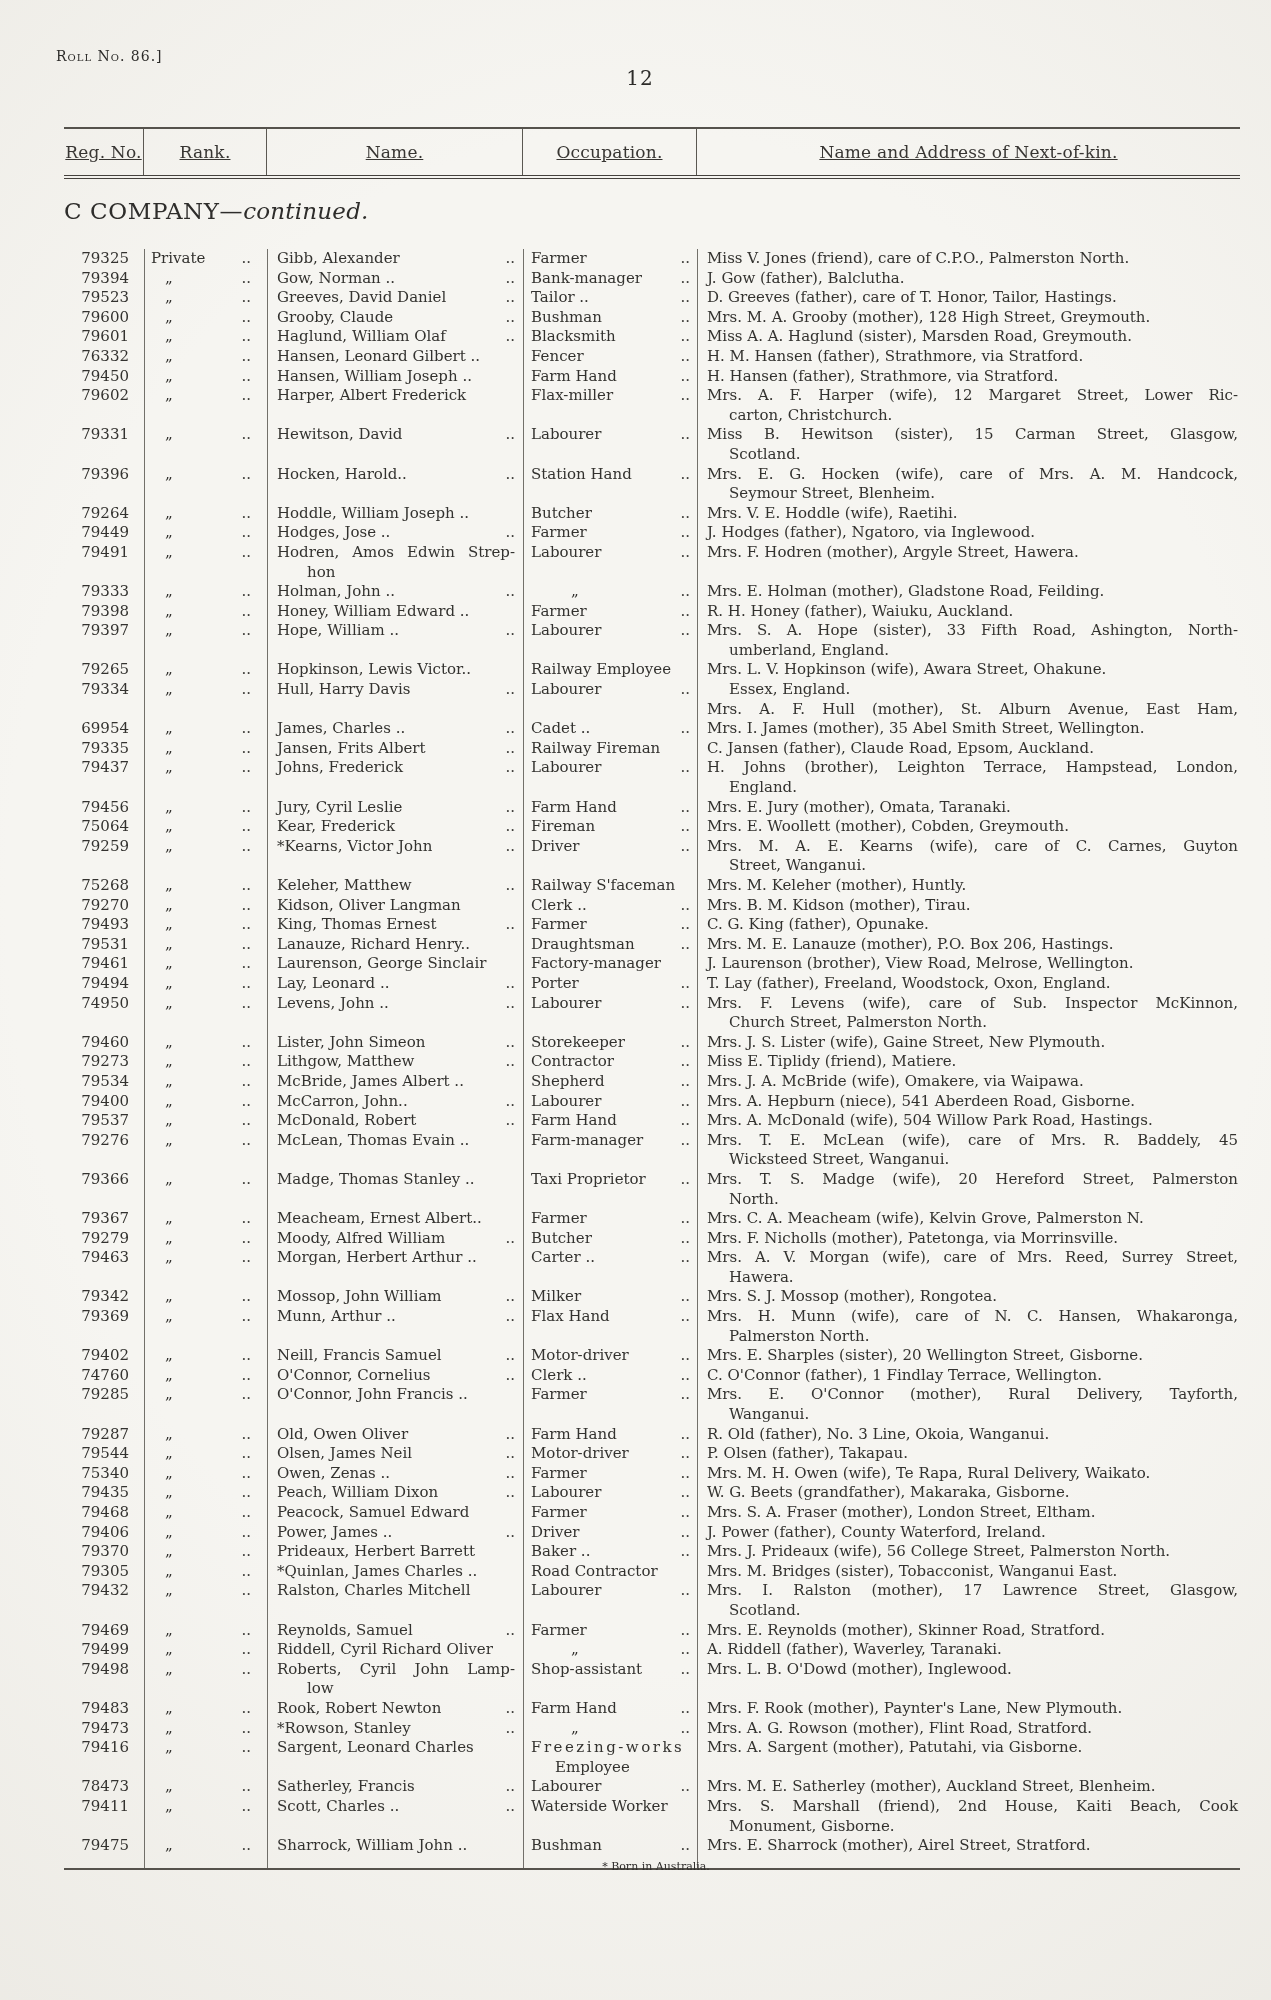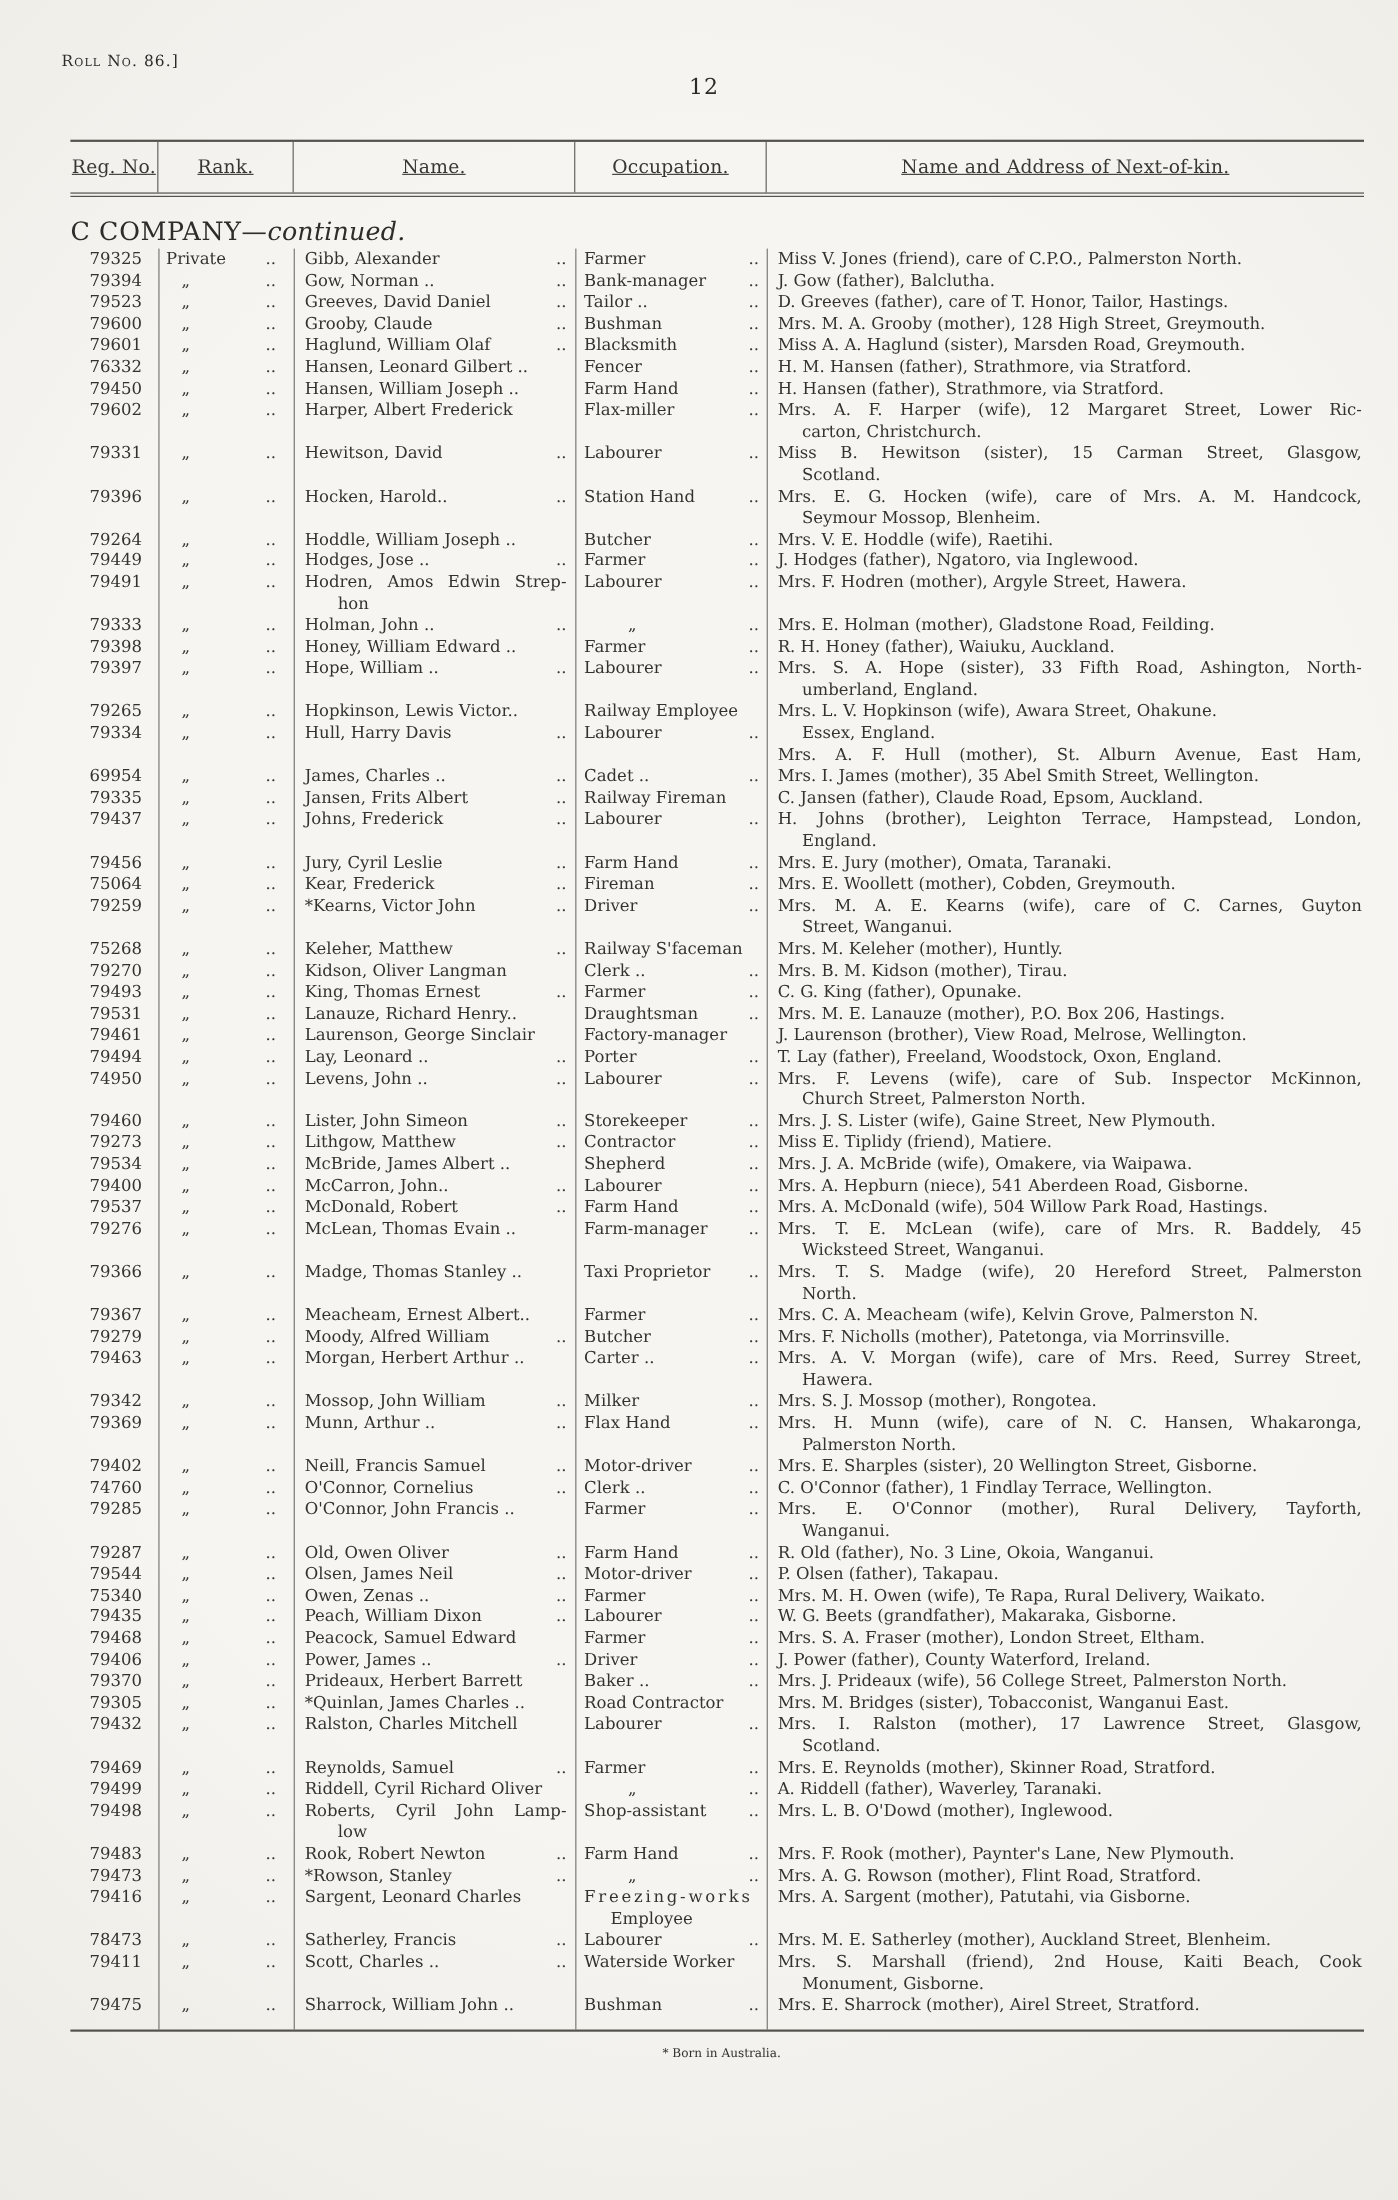--- a/index.html
+++ b/index.html
@@ -38,21 +38,21 @@
     text-decoration:underline;
   }
   .th:last-child{border-right:none;}
   .sect{
     text-align:left;font-size:23px;margin-top:19px;height:21px;
     letter-spacing:0.6px;color:#2e2d2b;
   }
   .sect i{letter-spacing:0.2px;}
   .rows{
     position:relative;
-    margin-top:7px;
+    margin-top:30px;
     padding-bottom:12px;
     border-bottom:2px solid #55524c;
   }
   .vl{
     position:absolute;top:0;bottom:0;width:1px;
     background:#5b5852;opacity:0.85;
   }
   .vl1{left:80px;}.vl2{left:203px;}.vl3{left:459px;}.vl4{left:633px;}
   .row{
     display:grid;
@@ -275,21 +275,21 @@
           <div class="cell name flex">
             <span class="ntext">Hocken, Harold..</span>
             <span class="dots">..</span>
           </div>
           <div class="cell occ flex">
             <span class="otext">Station Hand</span>
             <span class="dots">..</span>
           </div>
           <div class="cell kin">
             <span class="kline just">Mrs. E. G. Hocken (wife), care of Mrs. A. M. Handcock,</span>
-            <span class="kline cont">Seymour Mossop, Blenheim.</span>
+            <span class="kline cont">Seymour Street, Blenheim.</span>
           </div>
         </div>
         <div class="row">
           <div class="cell reg">79264</div>
           <div class="cell rank">
             <span class="rtext dit">„</span>
             <span class="dots">..</span>
           </div>
           <div class="cell name flex">
             <span class="ntext">Hoddle, William Joseph ..</span>

